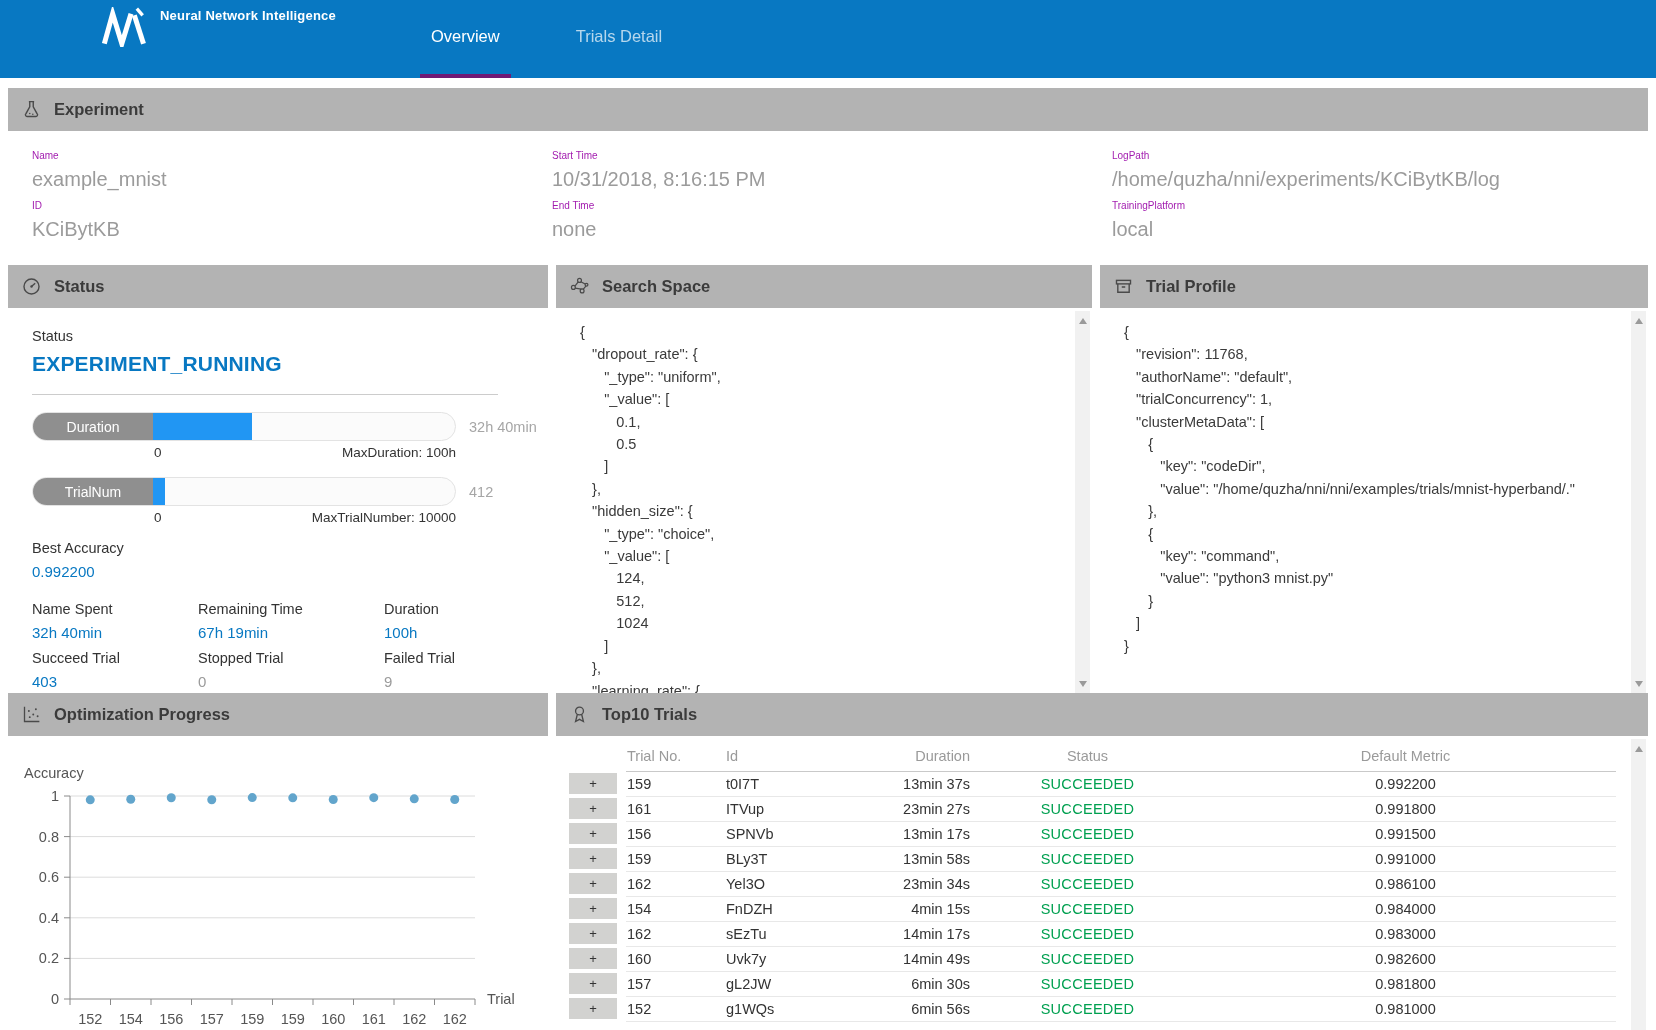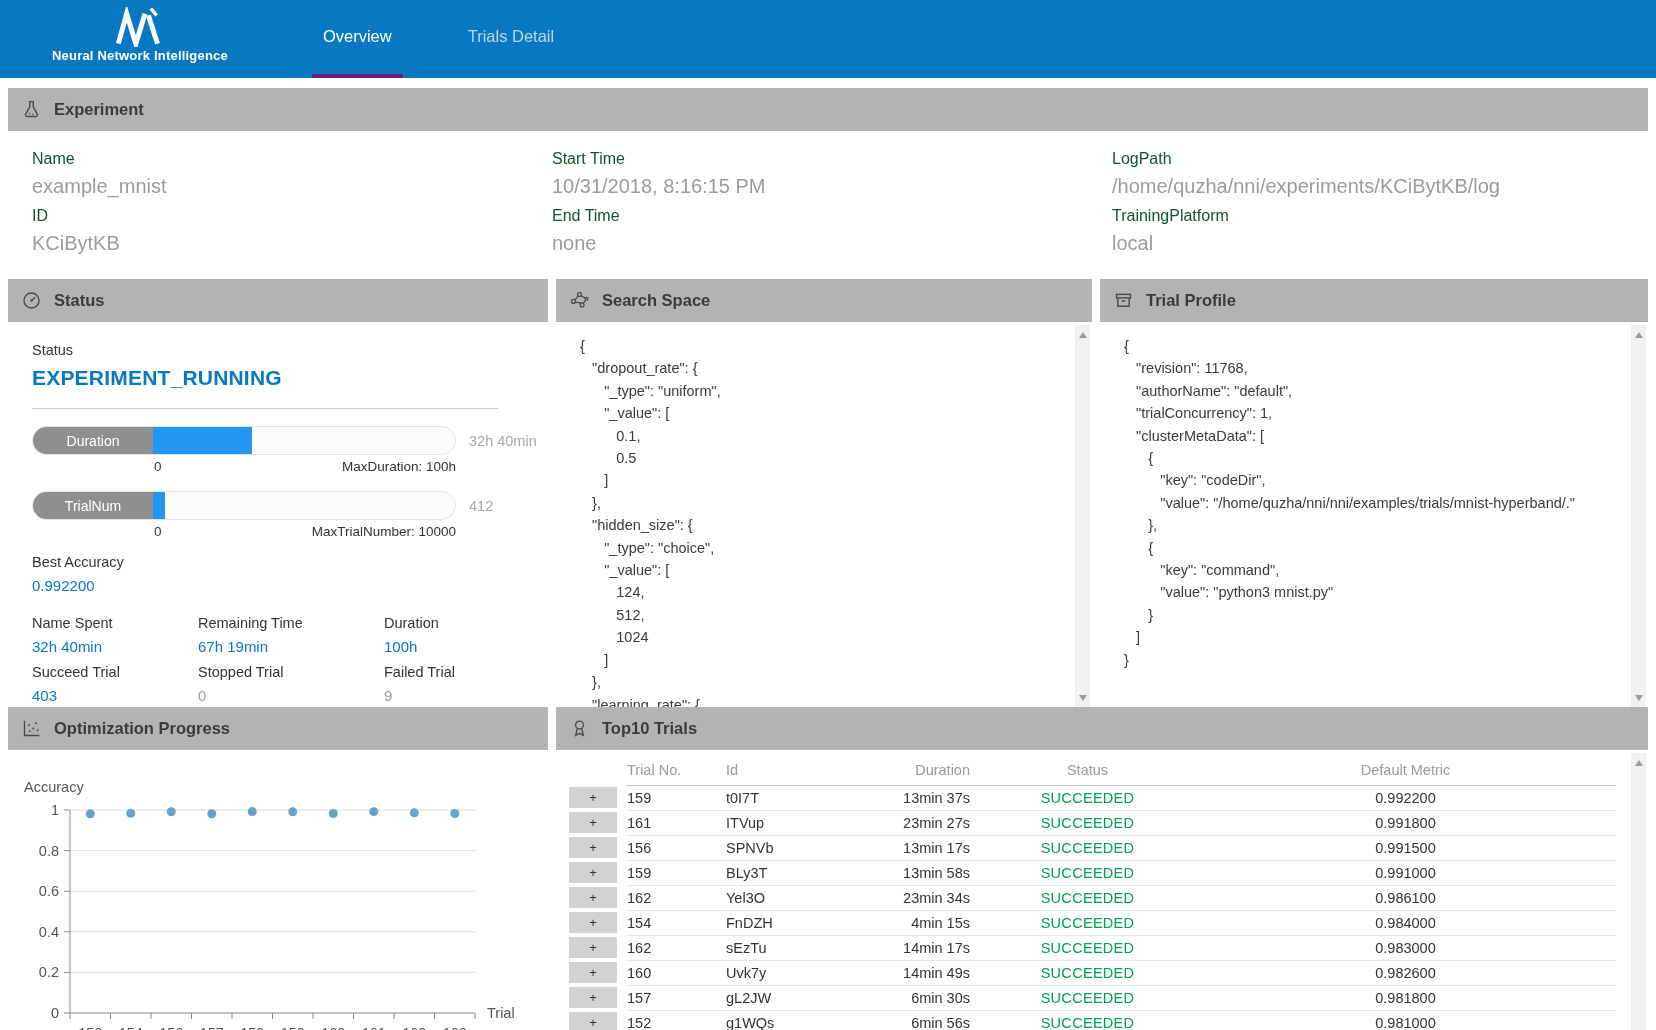--- a/index.html
+++ b/index.html
@@ -2,39 +2,39 @@
 <html style="--accent: #0878c2; --progress: #2196f3; --success: #00a050; --header_gray: #b3b3b3; --point: #62a5cc;"><head>
 <meta charset="utf-8">
 <style>
   :root{--accent:#0878c2;--progress:#2196f3;--success:#00a050;--header_gray:#b3b3b3;--point:#62a5cc}
   *{box-sizing:border-box}
   html,body{margin:0;padding:0}
   body{width:1656px;height:1030px;background:#fff;font-family:"Liberation Sans",sans-serif;overflow:hidden}
 
   
   .topbar{height:78px;background:var(--accent);display:flex}
-  .brand{margin-left:52px;padding-top:7px;display:flex;flex-direction:column;align-items:center;cursor:pointer}
+  .brand{margin-left:92px;padding-top:7px;display:flex;align-items:flex-start;cursor:pointer}
   .logo{width:68px;height:40px}
   .brand-text{color:#fff;font-size:13px;font-weight:700;margin-top:1px;letter-spacing:.2px;white-space:nowrap}
   .tabs{display:flex;margin-left:84px;padding-top:27px;gap:54px}
   .tab{color:rgba(255,255,255,.7);font-size:16.5px;padding:0 11px 9px;cursor:pointer;white-space:nowrap}
   .tab.active{color:#fff;border-bottom:4px solid #701a75}
 
   
   .panel{background:#fff}
   .panel-header{height:43px;background:var(--header_gray);display:flex;align-items:center;padding-left:13px;gap:12px}
   .icon{width:21px;height:21px;flex:none}
   .panel-title{font-size:16.5px;font-weight:600;color:#3b3b3b;white-space:nowrap}
 
   
   .experiment{margin:10px 8px 0}
   .exp-body{display:flex;padding:10px 0 10px 24px}
   .exp-col:nth-child(1){width:520px}
   .exp-col:nth-child(2){width:560px}
-  .f-label{font-size:16px;color:#14532d;margin-top:9px}
+  .f-label{font-size:10px;color:#a21caf;margin-top:9px}
   .f-value{font-size:20px;color:#9b9b9b;margin-top:7px}
 
   
   .mid-row{display:flex;gap:8px;margin:14px 8px 0;height:420px}
   .status-p{width:540px}
   .search-p{width:536px;position:relative}
   .profile-p{flex:1;position:relative}
   .status-body{padding:20px 0 0 24px}
   .status-small{font-size:14.5px;color:#333}
   .status-value{color:var(--accent);font-size:21px;font-weight:700;margin-top:8px;letter-spacing:.2px}

